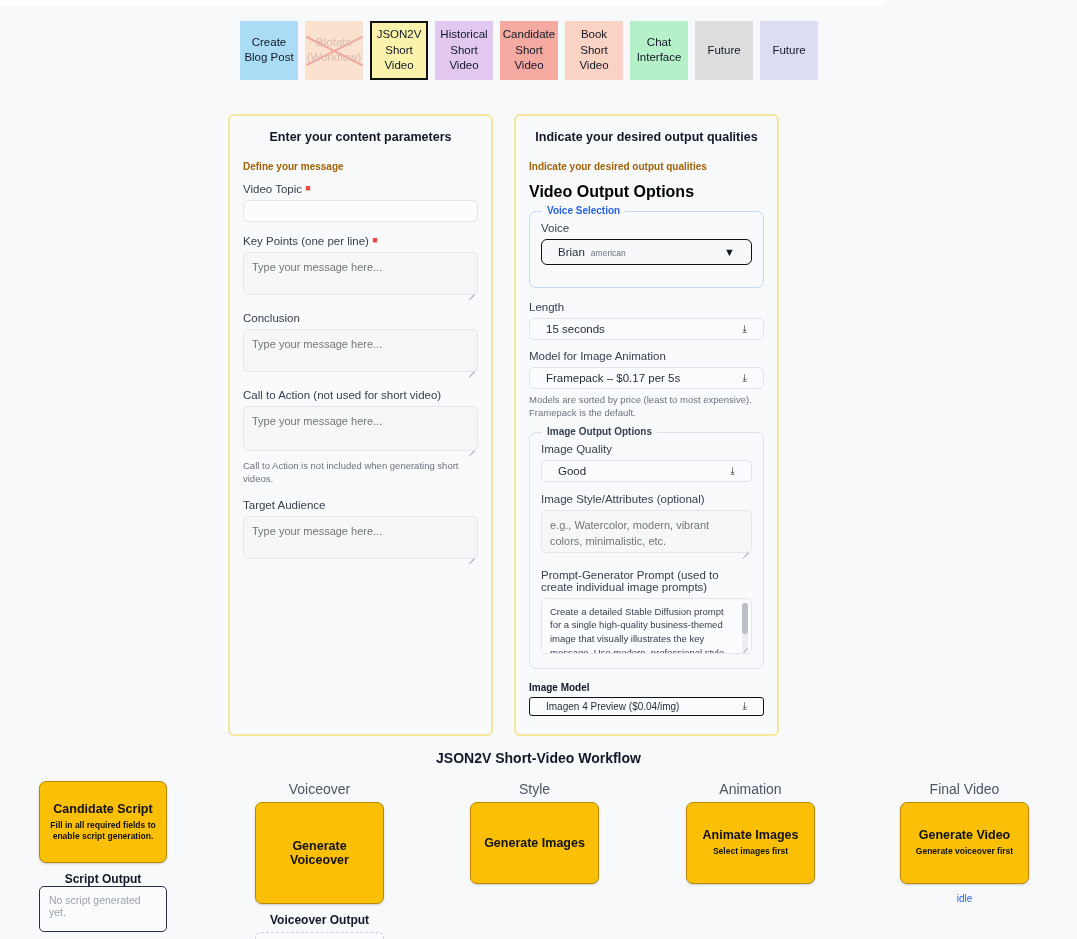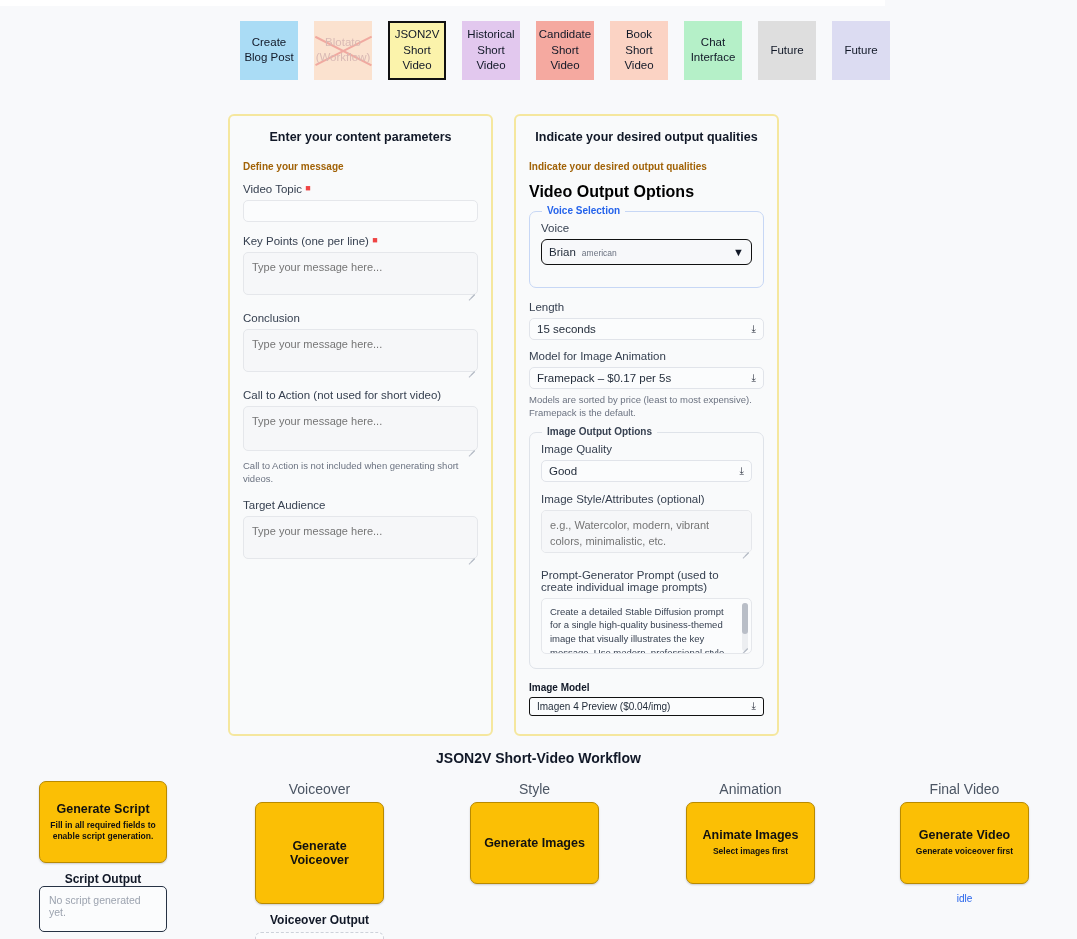--- a/index.html
+++ b/index.html
@@ -15,21 +15,21 @@
 
   
   .top-strip {
     position: absolute; left: 0; top: 0; width: 885px; height: 6px;
     background: #ffffff;
   }
 
   
   .tabs {
     position: absolute; left: 240px; top: 21px;
-    display: flex; gap: 16px; align-items: stretch;
+    display: flex; gap: 7px; align-items: stretch;
   }
   .tab {
     width: 58px; min-height: 56px;
     display: flex; align-items: center; justify-content: center;
     text-align: center;
     font-size: 11.5px; line-height: 1.35;
     color: #111827;
     border: 1px solid transparent;
     padding: 4px 3px;
     cursor: pointer;
@@ -130,21 +130,21 @@
   .group-inner-pad { min-height: 10px; }
 
   
   .select-box {
     width: 100%;
     border: 1px solid #e1e4ea;
     border-radius: 5px;
     background: #fbfcfd;
     height: 22px;
     display: flex; align-items: center; justify-content: space-between;
-    padding: 0 7px;
+    padding: 0 16px;
     font-size: 11.5px; color: #1f2937;
     cursor: pointer;
   }
   .select-box.boxed {
     border: 1.6px solid #111111;
     border-radius: 6px;
     height: 26px;
     background: #f7f8fa;
   }
   .select-box.compact {
@@ -398,21 +398,21 @@
           <span class="chev">⤓</span>
         </div>
       </div>
     </div>
   </div>
 
   <div class="wf-title">JSON2V Short-Video Workflow</div>
 
   <div class="stage" style="left:39px; top:781px; width:128px;">
     <div class="btn-gold" style="height:82px;">
-      <span class="btn-main">Generate Script</span>
+      <span class="btn-main">Candidate Script</span>
       <span class="btn-sub">Fill in all required fields to enable script generation.</span>
     </div>
     <div class="out-title">Script Output</div>
     <div class="out-box" style="height:46px;">
       <span>No script generated yet.</span>
     </div>
   </div>
 
   <div class="stage" style="left:255px; top:781px; width:129px;">
     <div class="stage-label">Voiceover</div>

